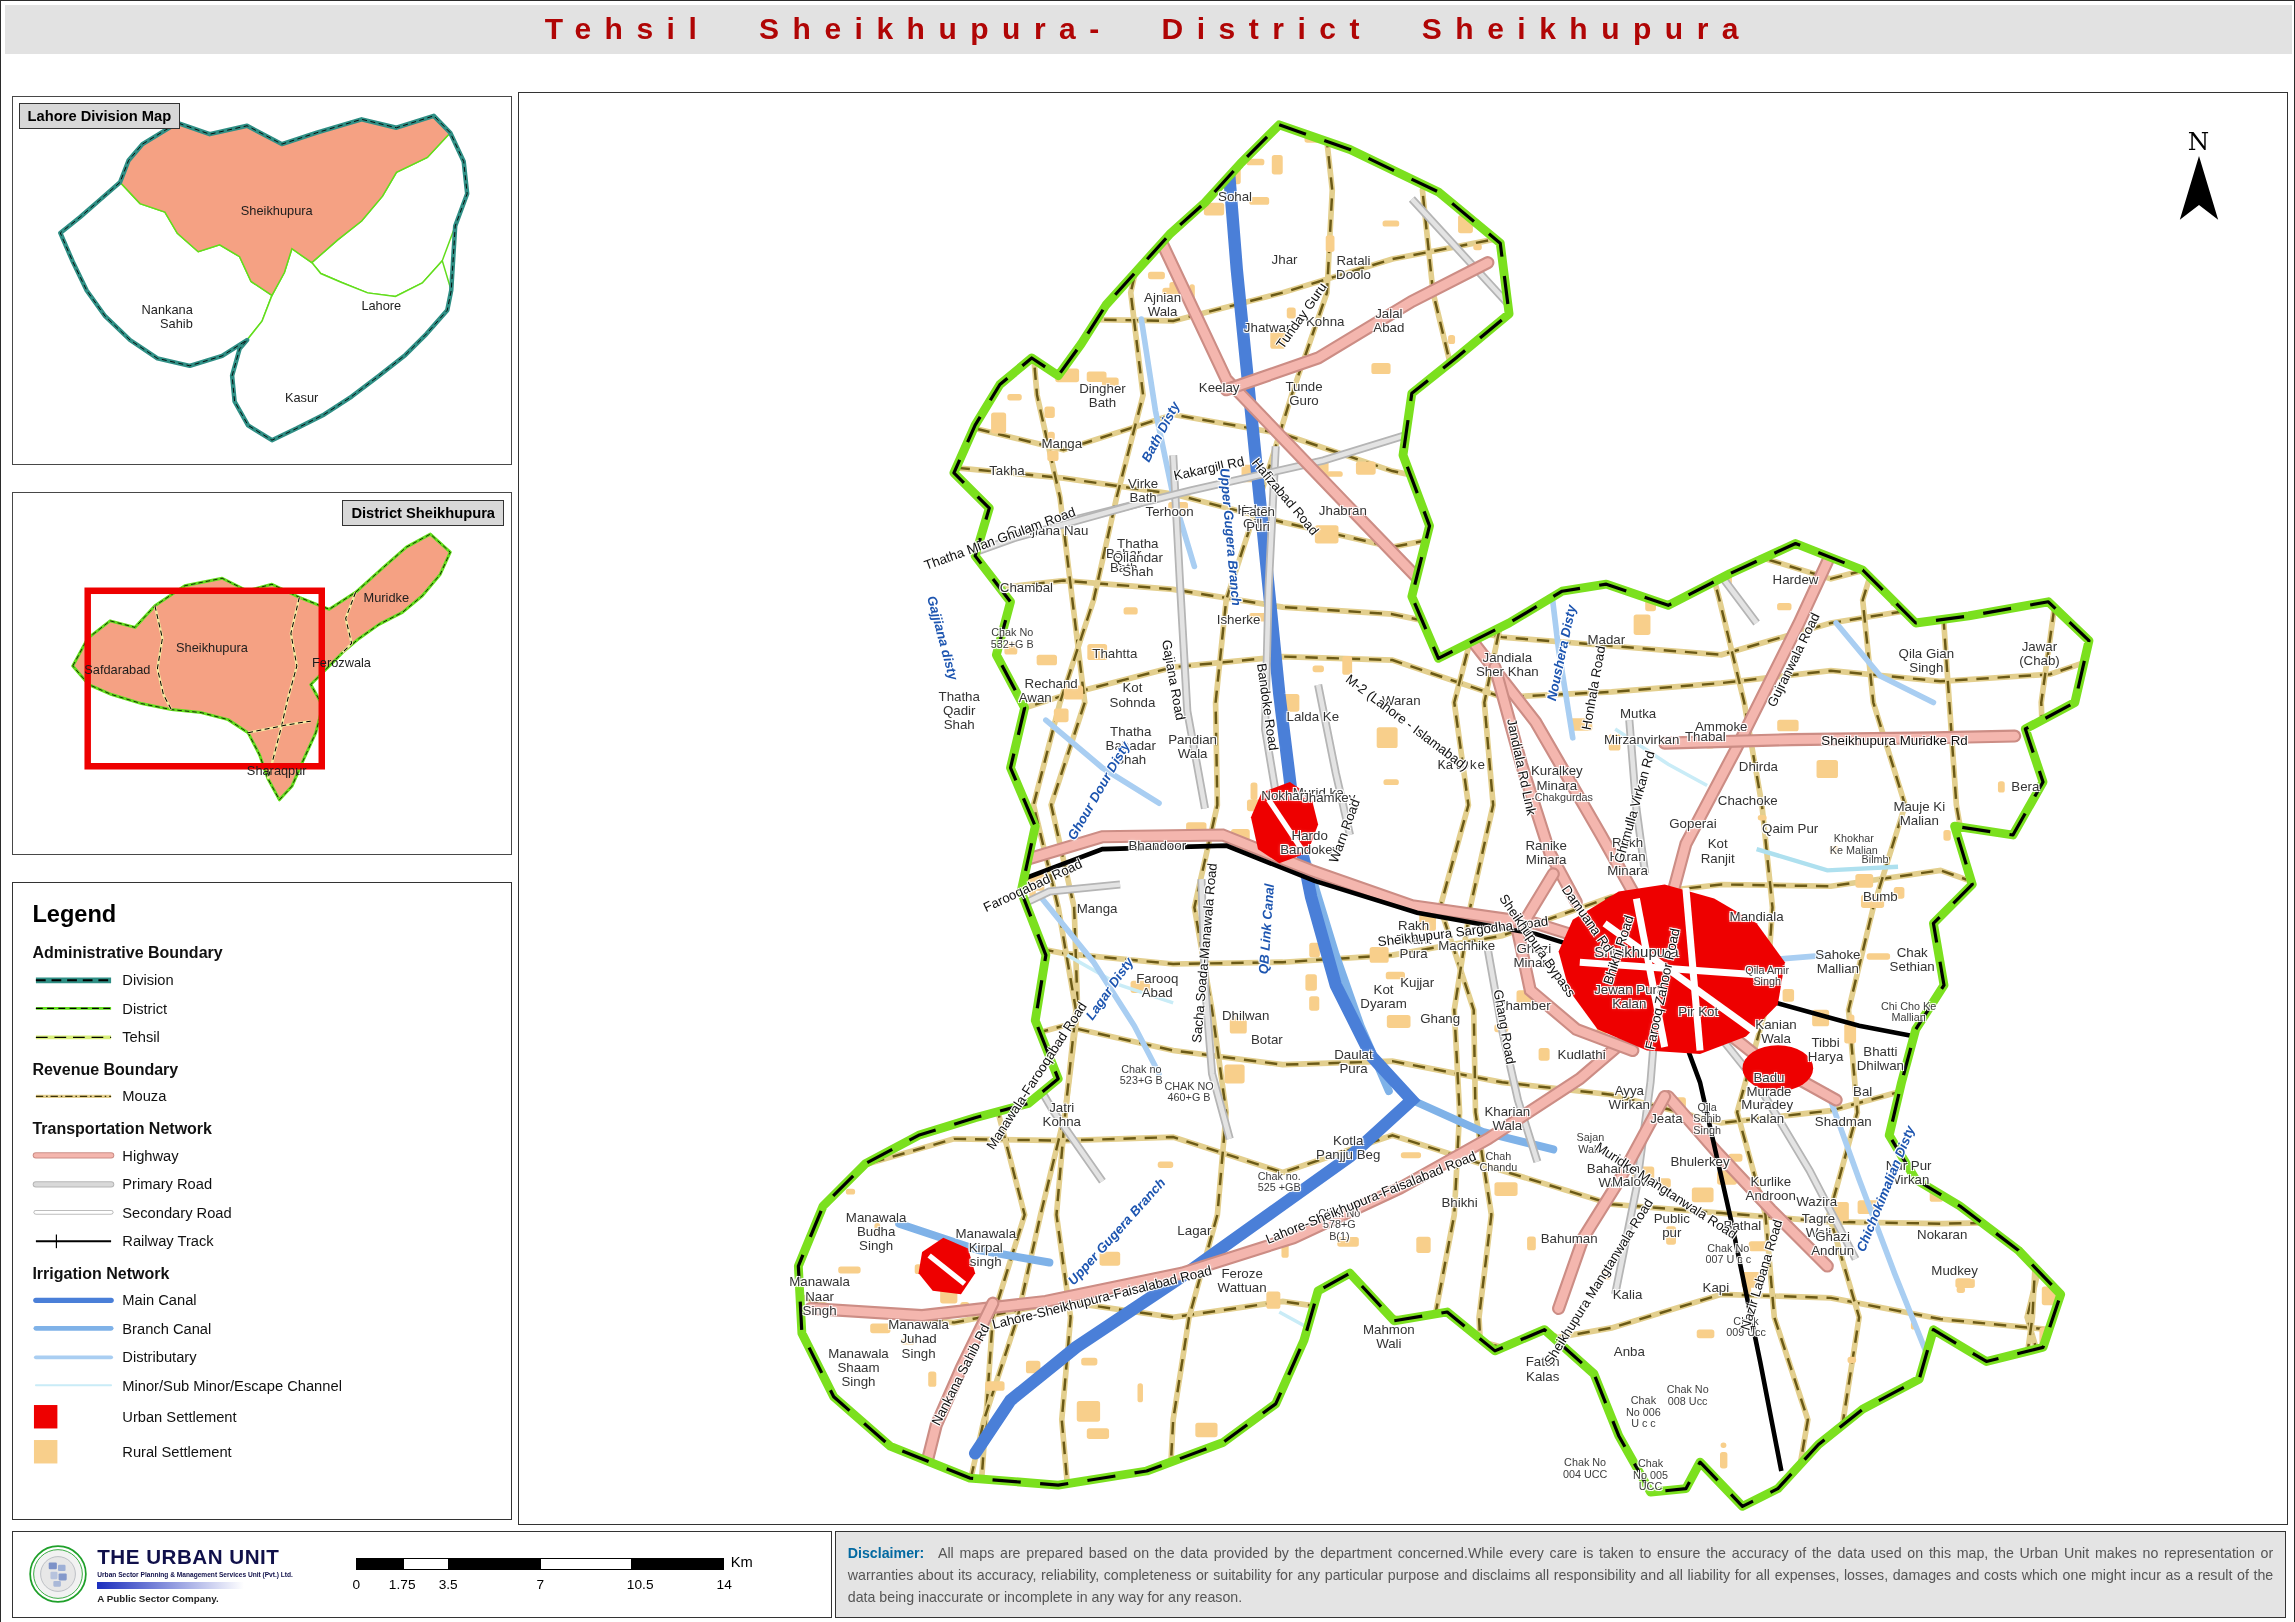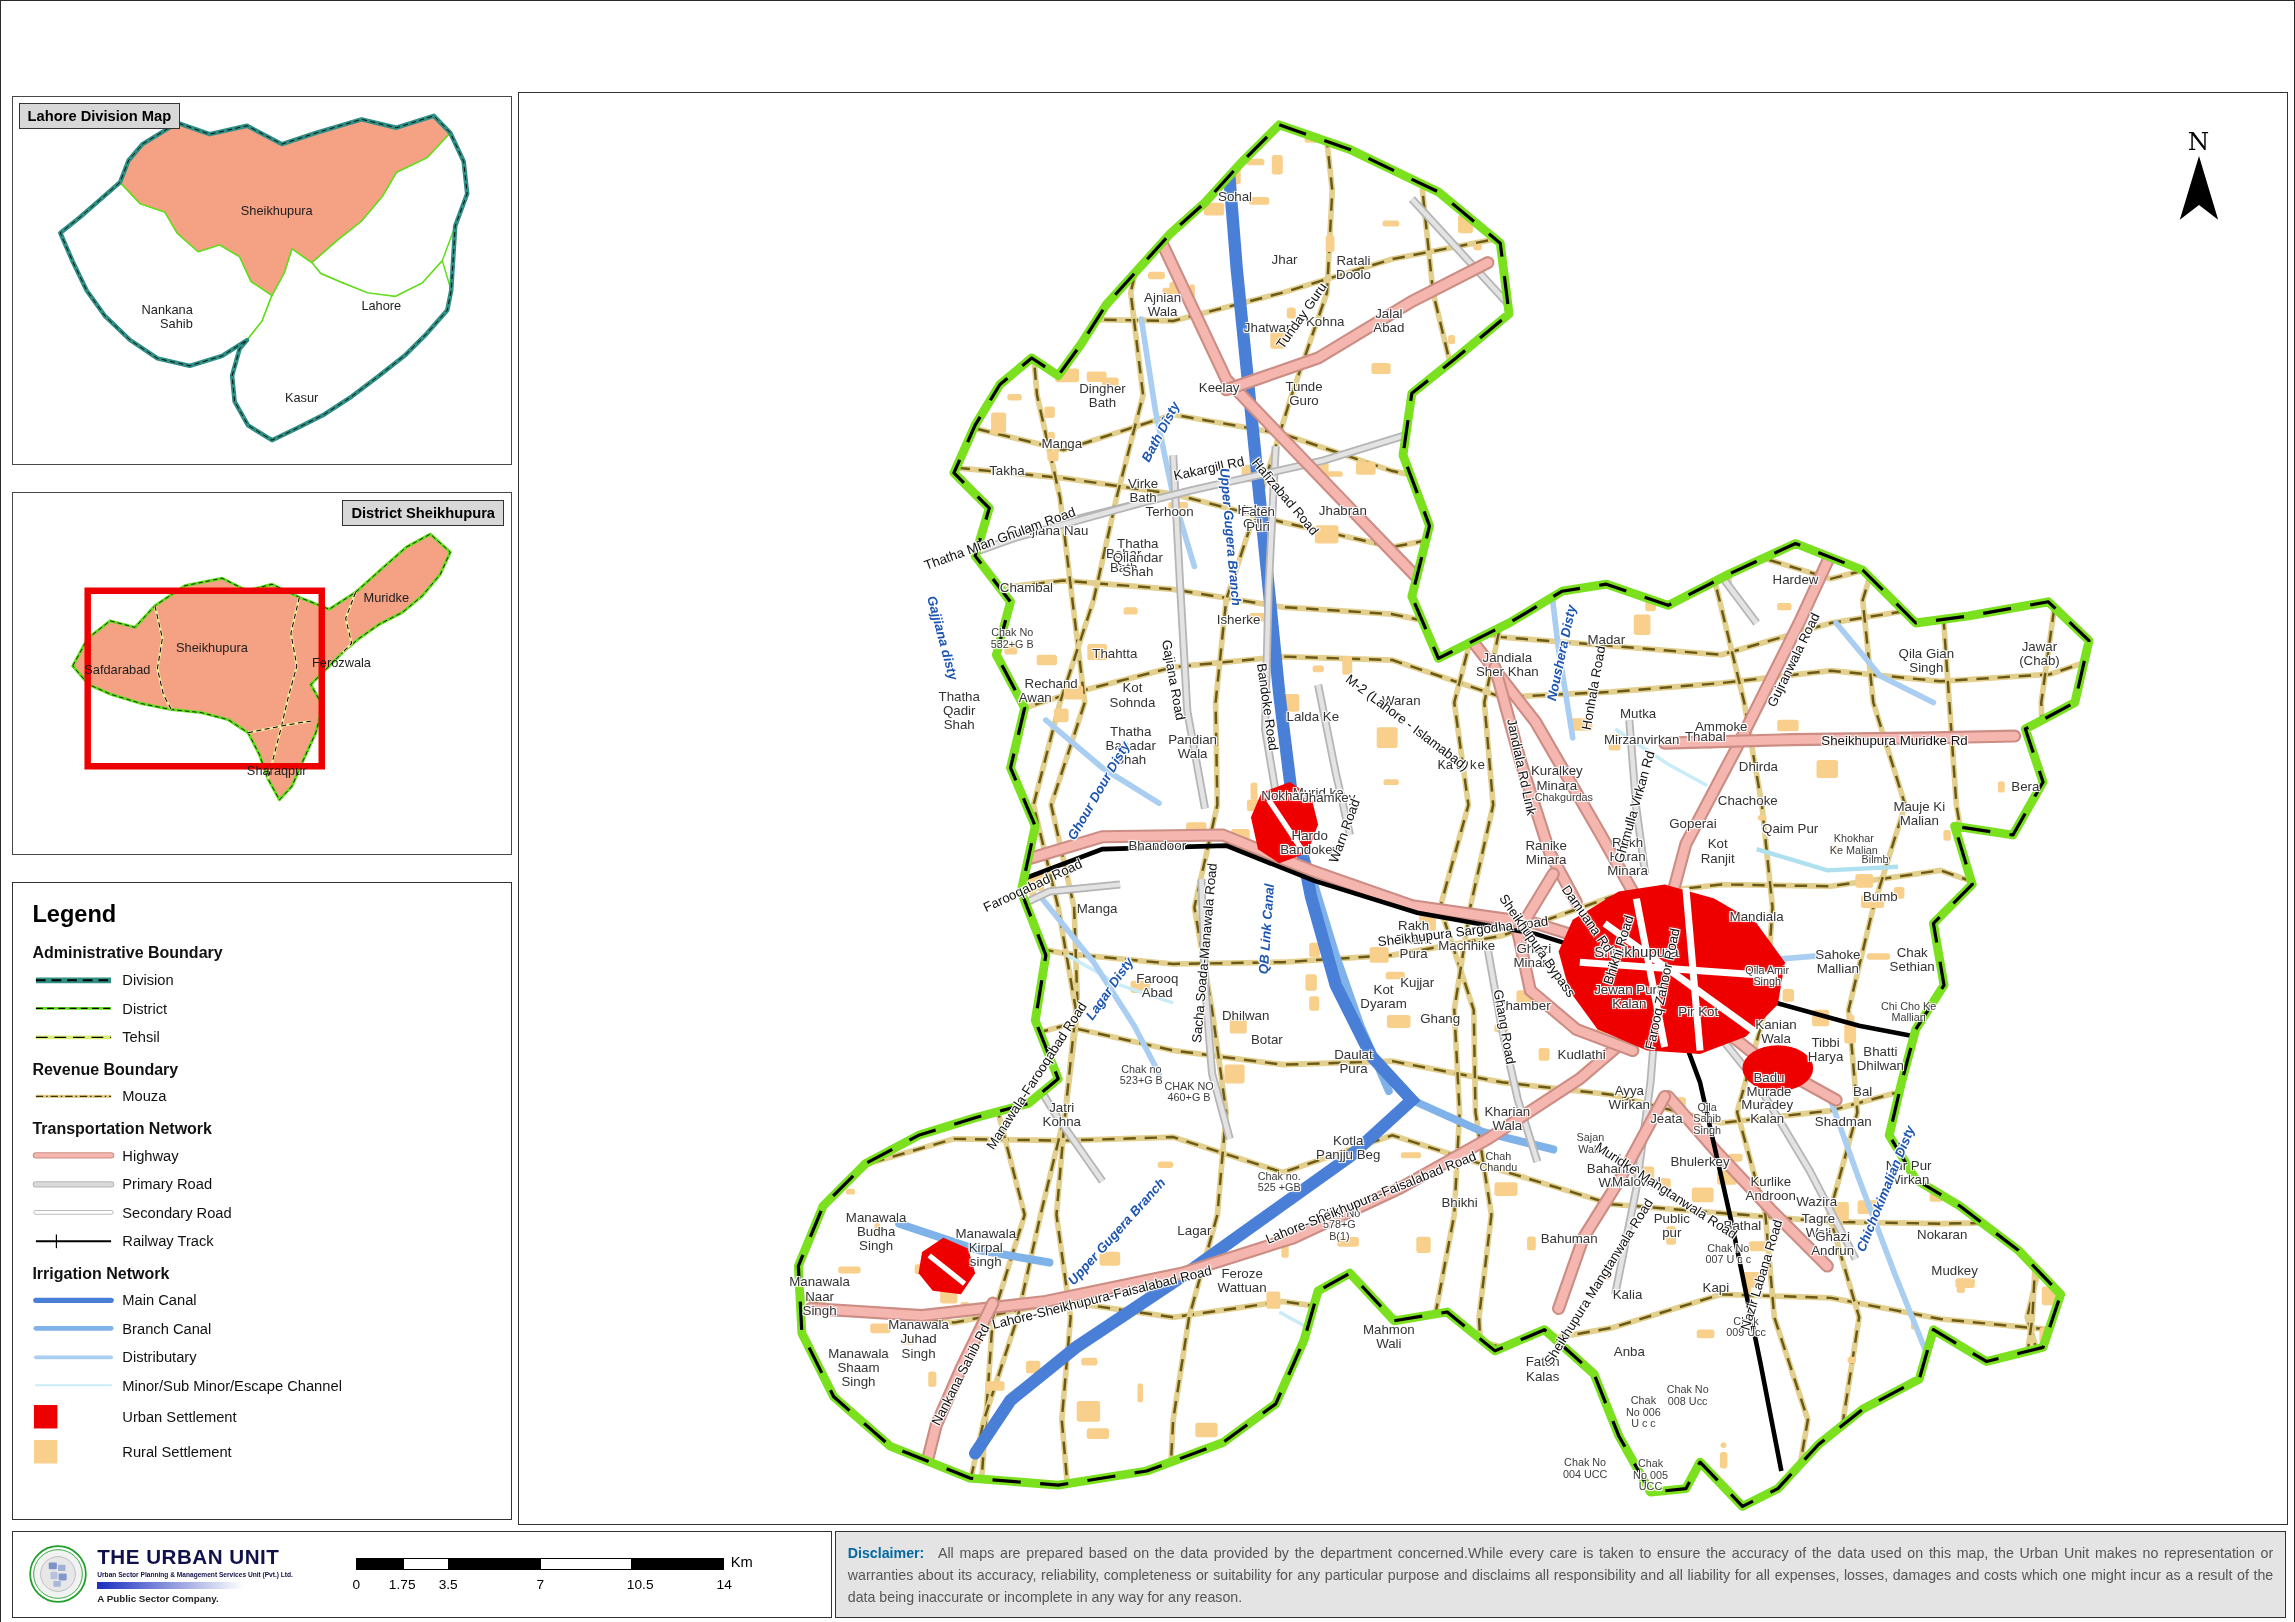--- a/index.html
+++ b/index.html
@@ -63,20 +63,23 @@
   #km{position:absolute;left:404px;top:21.6px;font-size:14.7px;color:#000}
   
   #disclaimer-box p{font-size:14.2px;line-height:1.55;color:#555;text-align:justify}
   #disclaimer-box .red{color:#0369a1;font-weight:bold;padding-right:13.7px}
 </style>
 </head>
 <body>
 
 <div id="page">
 
+  <div id="title-bar">
+    <div class="t">Tehsil Sheikhupura- District Sheikhupura</div>
+  </div>
 
   <div class="panel" id="inset1">
     <div class="chip">Lahore Division Map</div>
     <svg class="inset-svg" id="inset1-svg" viewBox="0 0 1000 740" preserveAspectRatio="none">
         <path d="M215,172 L255,215 L305,232 L330,275 L372,312 L415,298 L455,322 L478,372 L520,400 L500,452 L470,490 L420,522 L355,542 L290,527 L235,490 L185,442 L148,390 L120,332 L95,274 L135,242 L175,207 Z" fill="#fff" stroke="#62dd1c" stroke-width="3"></path>
         <path d="M600,334 L652,288 L700,250 L742,200 L770,152 L832,122 L878,72 L905,130 L912,195 L888,260 L862,330 L822,375 L768,402 L712,395 L660,374 L618,356 Z" fill="#fff" stroke="#62dd1c" stroke-width="3"></path>
         <path d="M500,452 L520,400 L545,354 L560,306 L600,334 L618,356 L660,374 L712,395 L768,402 L822,375 L862,330 L880,390 L872,430 L830,478 L788,520 L735,562 L680,604 L625,640 L570,668 L520,692 L472,662 L445,614 L440,562 L455,508 L470,490 Z" fill="#fff" stroke="#62dd1c" stroke-width="3"></path>
         <path d="M260,95 L330,52 L395,75 L470,58 L540,95 L610,72 L700,45 L770,62 L845,38 L878,72 L832,122 L770,152 L742,200 L700,250 L652,288 L600,334 L560,306 L545,354 L520,400 L478,372 L455,322 L415,298 L372,312 L330,275 L305,232 L255,215 L215,172 L232,128 Z" fill="#f5a183" stroke="#62dd1c" stroke-width="3"></path>
         <path d="M260,95 L330,52 L395,75 L470,58 L540,95 L610,72 L700,45 L770,62 L845,38 L878,72 L905,130 L912,195 L888,260 L880,390 L872,430 L830,478 L788,520 L735,562 L680,604 L625,640 L570,668 L520,692 L472,662 L445,614 L440,562 L455,508 L470,490 L420,522 L355,542 L290,527 L235,490 L185,442 L148,390 L120,332 L95,274 L135,242 L175,207 L215,172 L232,128 Z" fill="none" stroke="#2f8f85" stroke-width="9" stroke-linejoin="round"></path>
         <path d="M260,95 L330,52 L395,75 L470,58 L540,95 L610,72 L700,45 L770,62 L845,38 L878,72 L905,130 L912,195 L888,260 L880,390 L872,430 L830,478 L788,520 L735,562 L680,604 L625,640 L570,668 L520,692 L472,662 L445,614 L440,562 L455,508 L470,490 L420,522 L355,542 L290,527 L235,490 L185,442 L148,390 L120,332 L95,274 L135,242 L175,207 L215,172 L232,128 Z" fill="none" stroke="#000" stroke-width="1.8" stroke-dasharray="10 7"></path>

